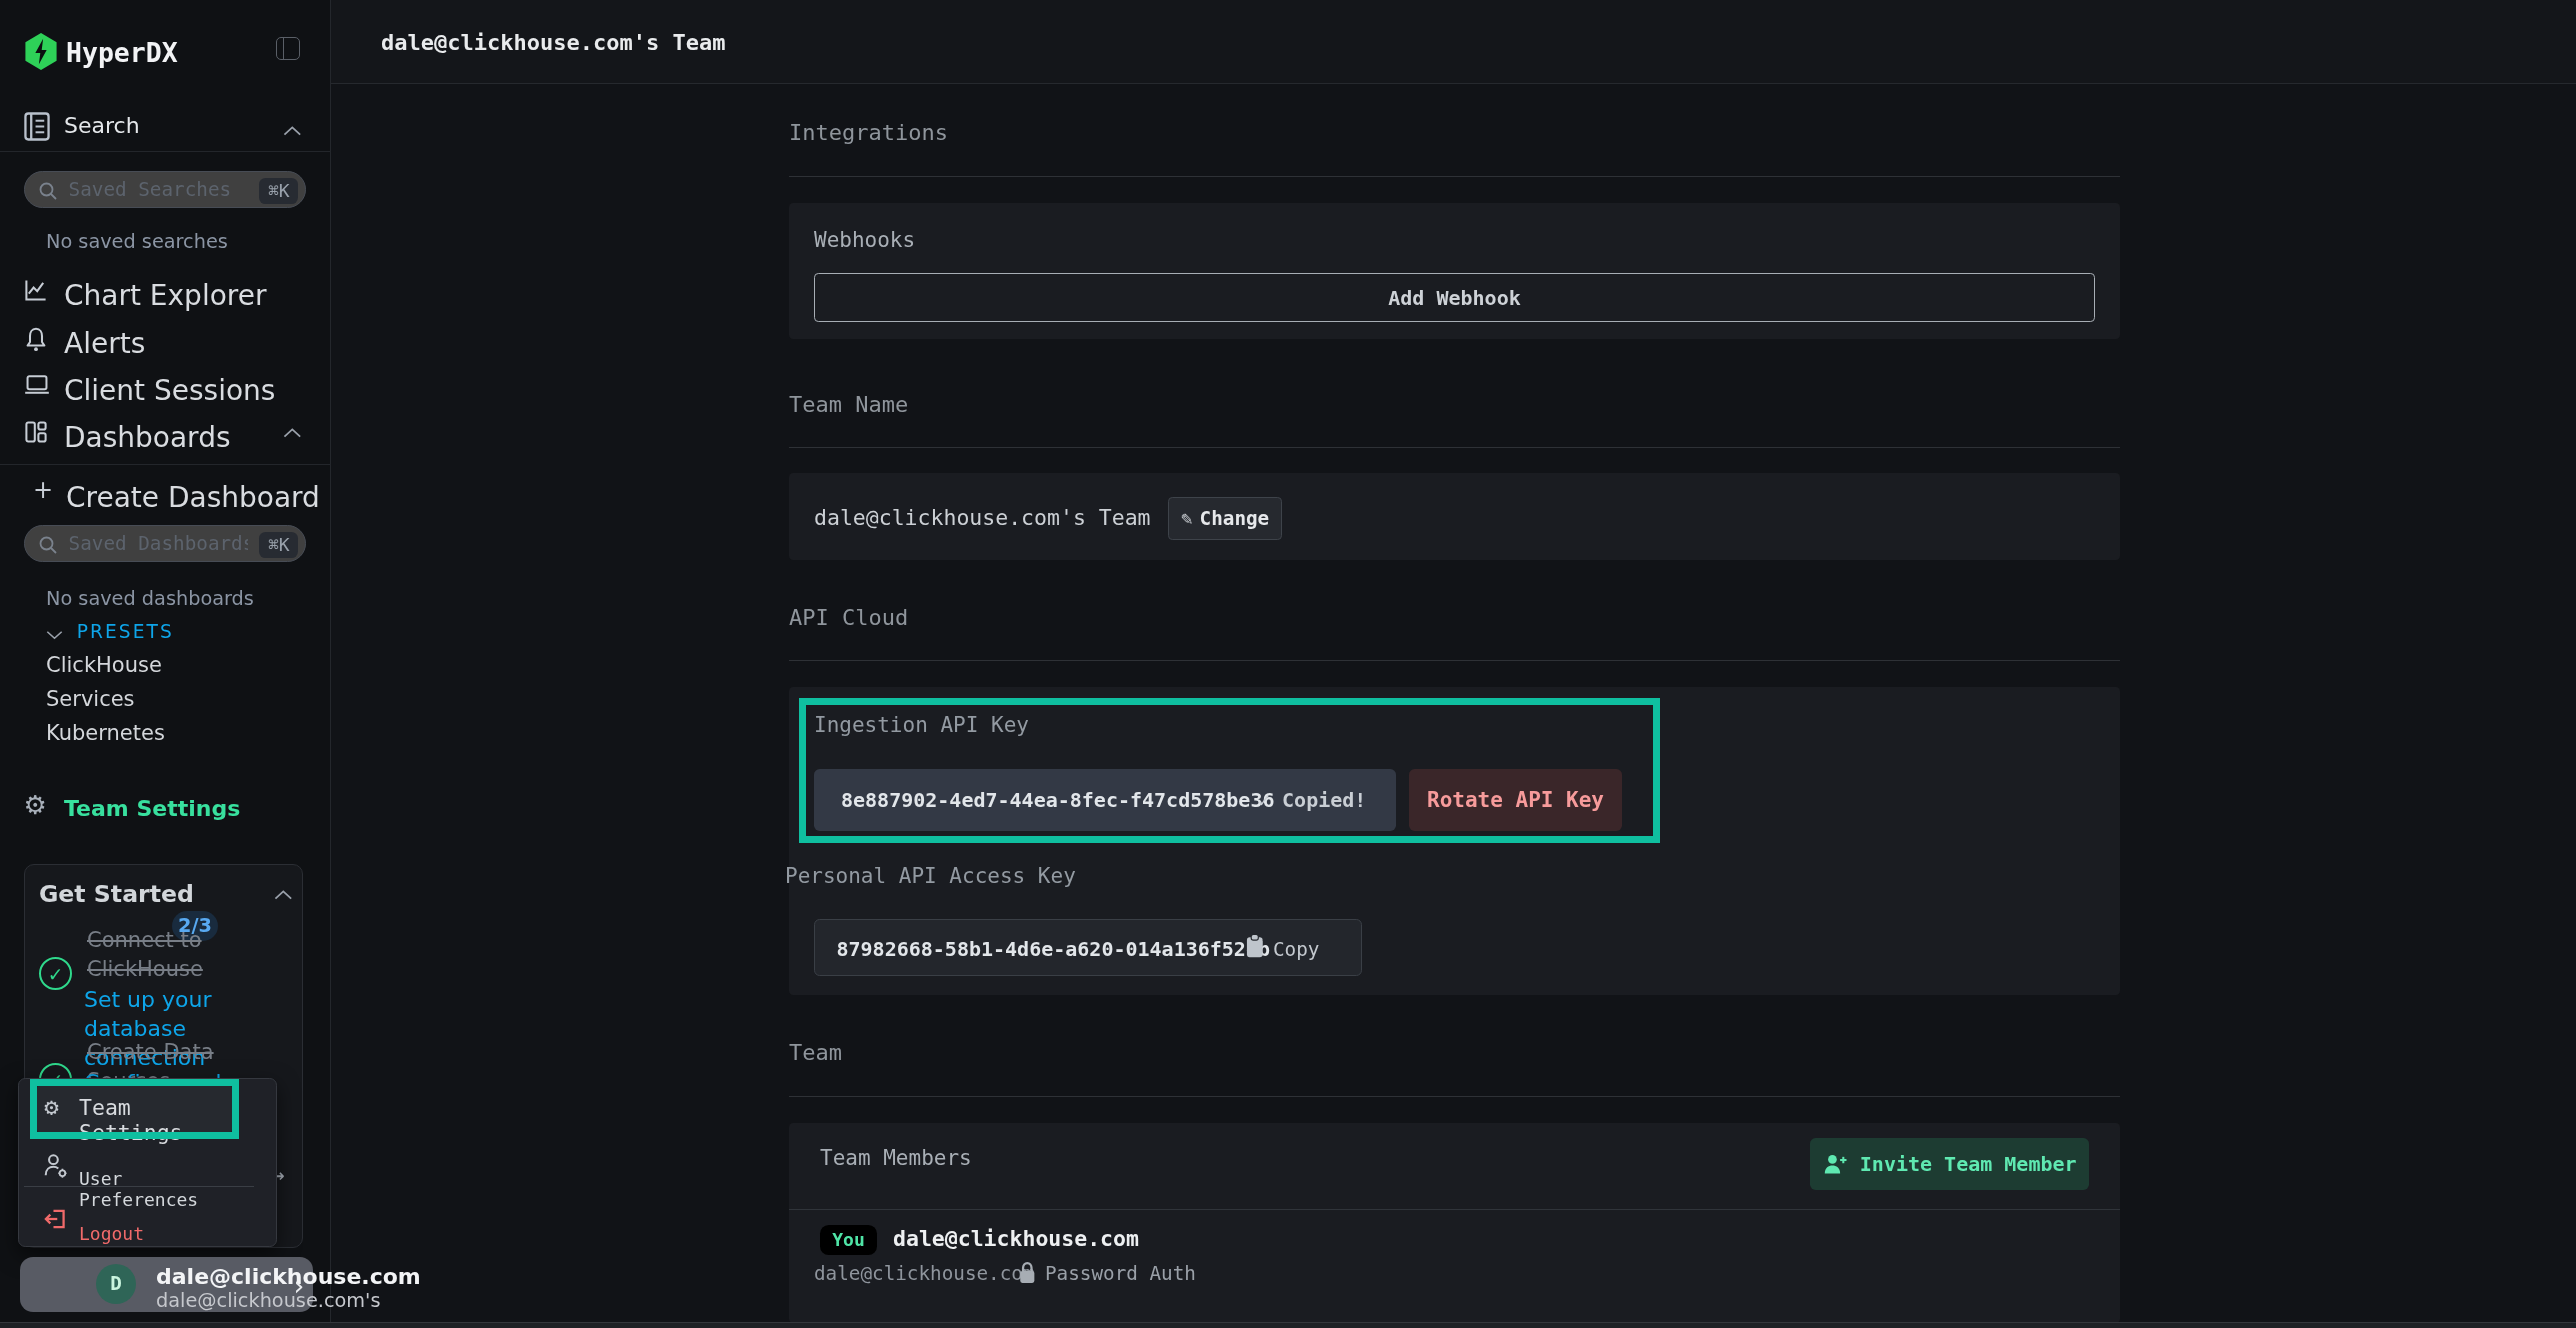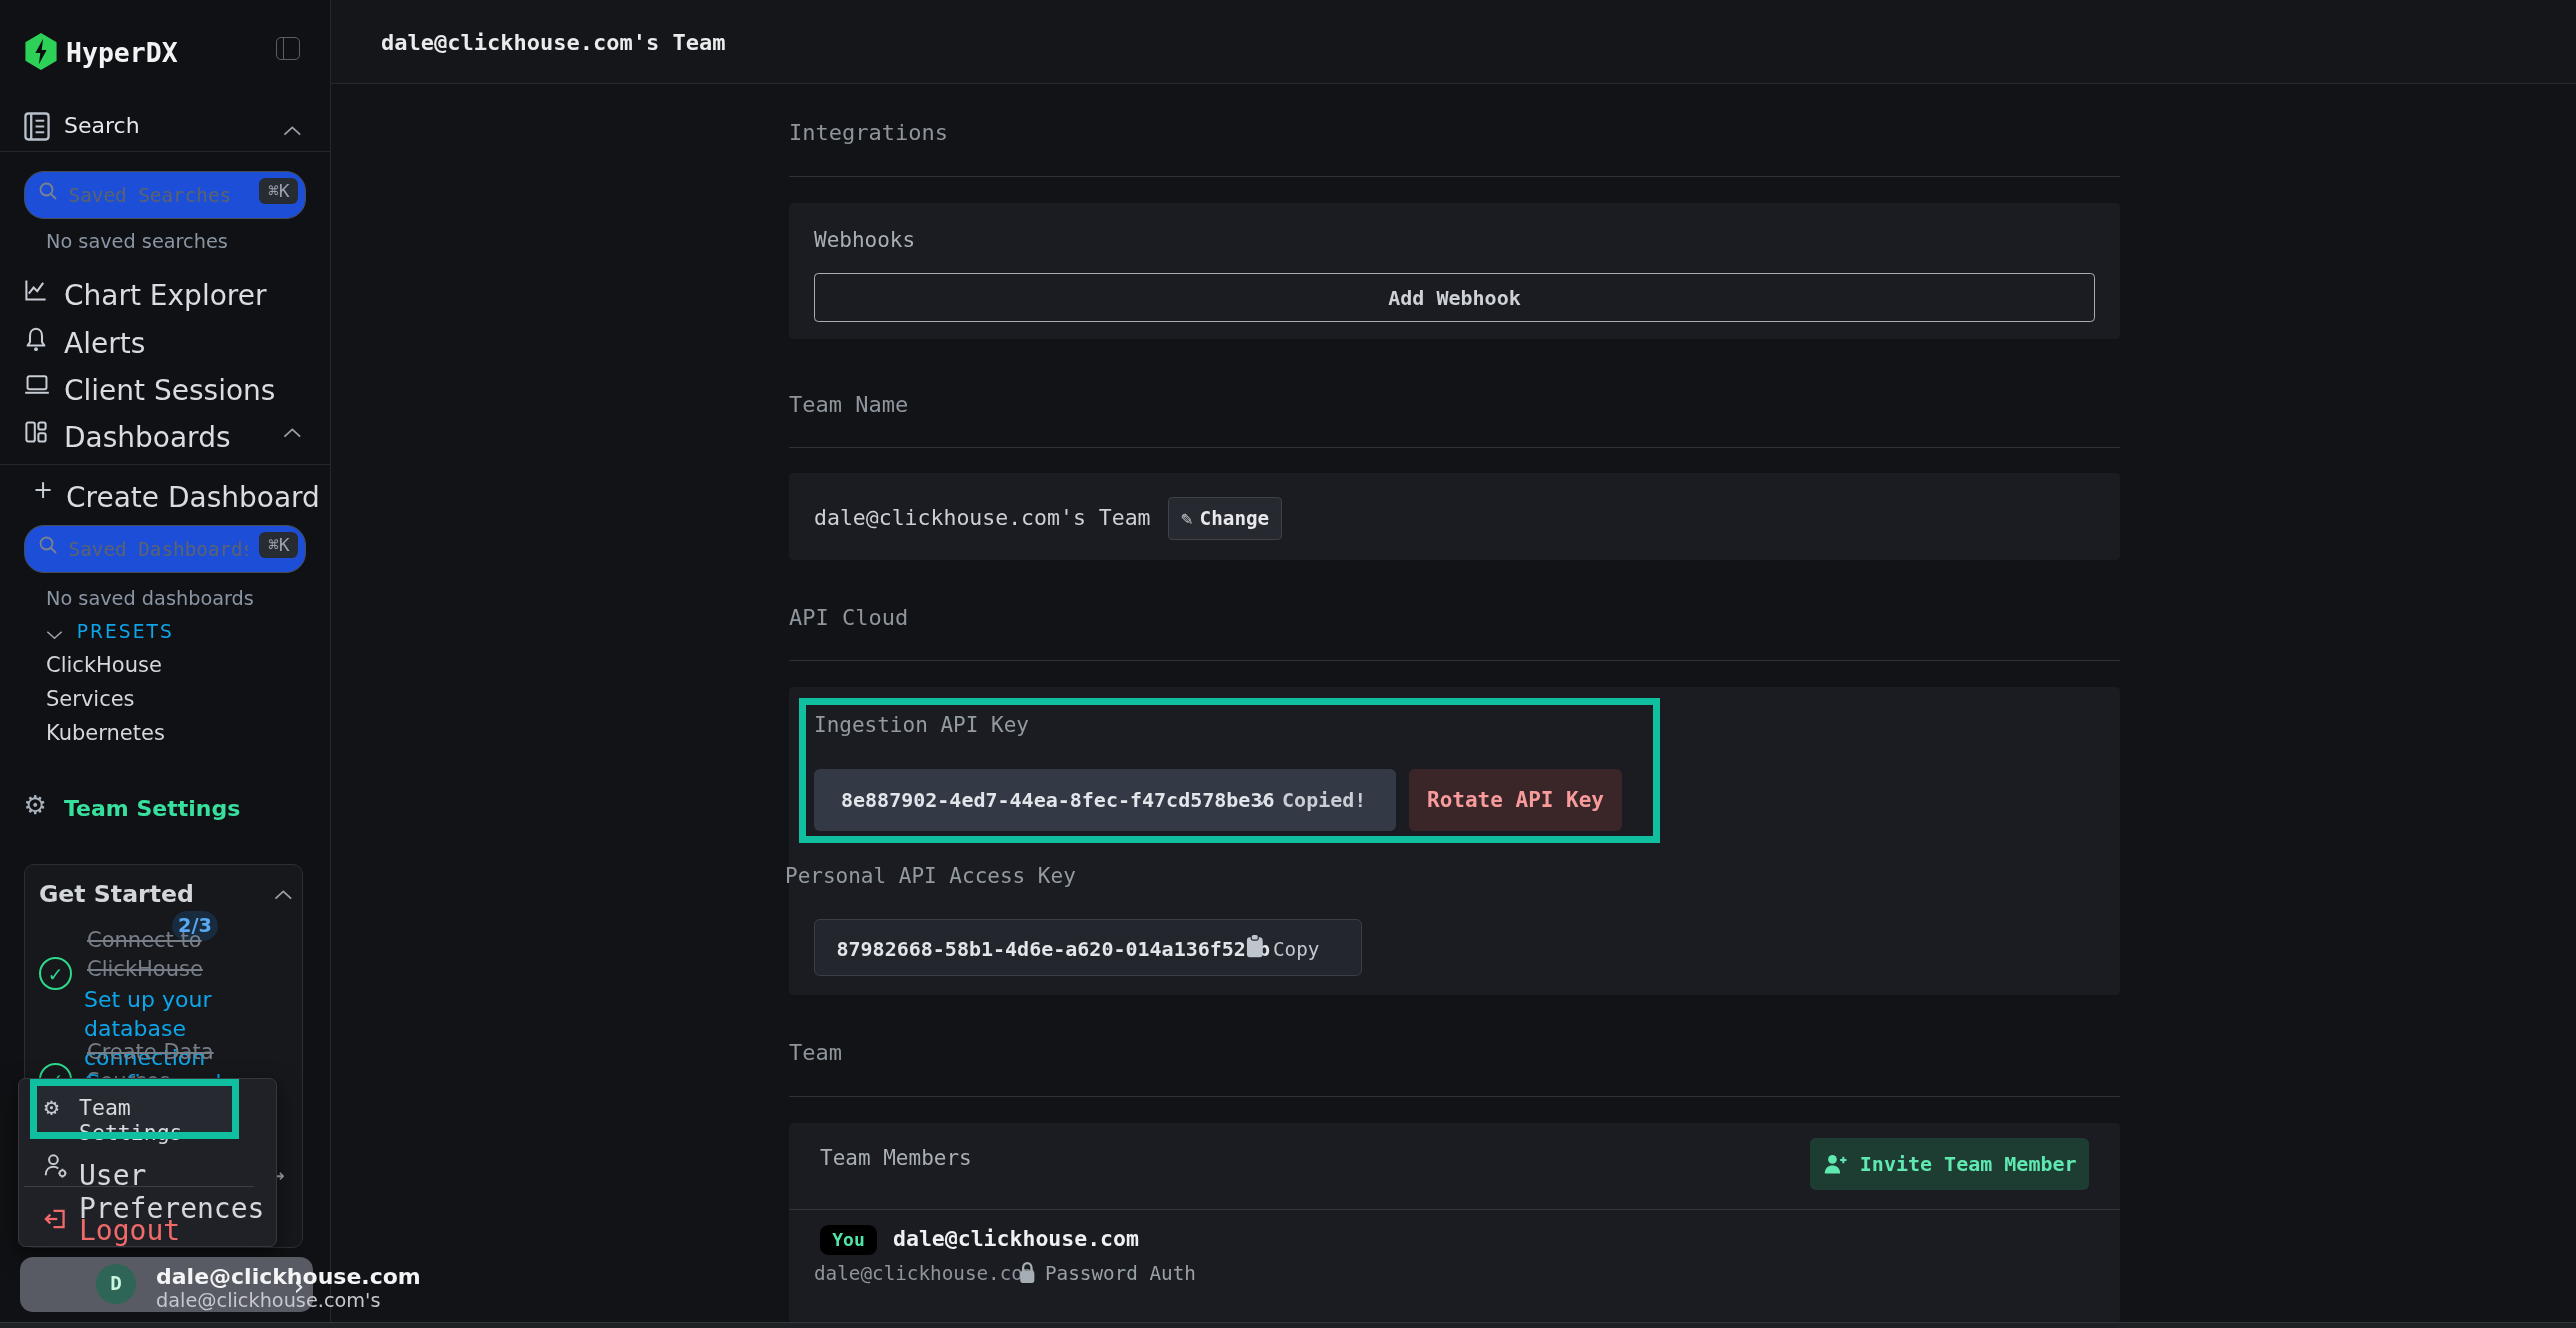--- a/index.html
+++ b/index.html
@@ -15,21 +15,21 @@
   .collapse-btn { position:absolute; left:276px; top:37px; width:24px; height:23px; border:1.8px solid #5a5f67; border-radius:5px; }
   .collapse-btn::after { content:""; position:absolute; left:6.4px; top:0; width:0; height:100%; border-left:1.8px solid #5a5f67; }
 
   .sec-header { position:absolute; left:0; width:331px; height:40px; }
   .sec-icon { position:absolute; left:23.6px; top:2.9px; color:#b9c1cc; }
   .sec-label { position:absolute; left:64px; top:4.3px; font-size:22px; color:#e4e7ea; }
   .chev { stroke:#9aa1ab; stroke-width:2.5; fill:none; }
 
   .side-divider { position:absolute; left:0; width:331px; height:0.7px; background:#23262b; }
 
-  .pill-input { position:absolute; left:23.6px; width:282px; height:48px; border:1.1px solid #474c55; border-radius:20px; background:#1d4ed8; }
+  .pill-input { position:absolute; left:23.6px; width:282px; height:37px; border:1.1px solid #474c55; border-radius:20px; background:#404040; }
   .pill-input input { position:absolute; left:44px; top:0; width:179px; height:100%; background:transparent; border:none; outline:none;
       font-family:"DejaVu Sans Mono", monospace; font-size:19.3px; color:#aab1bb; }
   .pill-input input::placeholder { color:#5c636d; opacity:1; }
   .pill-input .mag { position:absolute; left:13px; top:9.3px; }
   .pill-input .kbd { position:absolute; right:6.4px; top:6.4px; height:26px; padding:0 8.6px; background:#272b32; border-radius:6.4px;
       font-family:"DejaVu Sans Mono", monospace; font-size:18px; color:#99a1ab; line-height:26px; }
 
   .empty-note { position:absolute; left:46px; font-size:19.3px; color:#8b95a4; }
 
   .nav-item { position:absolute; left:0; width:331px; height:42px; cursor:pointer; }
@@ -47,21 +47,21 @@
   .gs-check { position:absolute; width:33px; height:33px; border:2.1px solid #2fd98c; border-radius:50%; color:#2fd98c;
       font-size:18.6px; text-align:center; line-height:31.5px; }
   .gs-item-title { position:absolute; left:87px; width:193px; font-size:21px; line-height:29px; color:#787e87; text-decoration:line-through; }
   .gs-item-sub { position:absolute; left:84px; width:215px; font-size:22px; line-height:29px; color:#0ea5e9; }
   .gs-arrow { position:absolute; left:270px; top:1161px; font-size:24px; color:#a6adb6; }
 
   
   #menu { position:absolute; left:18px; top:1078px; width:259px; height:169px; background:#1f2127; border:1.1px solid #35383f;
       border-radius:7.2px; box-shadow:0 7.2px 21.5px rgba(0,0,0,.55); z-index:5; }
   .menu-item { position:absolute; left:37px; width:200px; height:43px; cursor:pointer; }
-  .menu-item .mlabel { position:absolute; left:42px; top:13px; font-size:28px; color:#d4d8dc; }
+  .menu-item .mlabel { position:absolute; left:42px; top:22px; font-size:18px; color:#d4d8dc; }
   .menu-item .micon { position:absolute; left:5.7px; top:5.7px; color:#c3c8cf; }
   #menu-item-team { top:1086px; left:37px; width:195px; height:46px; background:#26292f; border-radius:2.9px; position:absolute; z-index:5; }
   #menu-item-team .mlabel { position:absolute; left:42px; top:9.3px; font-size:21.5px; color:#d8dbdf; }
   #menu-item-team .micon { position:absolute; left:7.2px; top:7.2px; color:#c3c8cf; }
   .menu-divider { position:absolute; left:23.6px; top:1186px; width:230px; height:1.4px; background:#3a3e45; z-index:6; }
   .logout { color:#f06a6a !important; }
 
   .hl-box { position:absolute; border:7.2px solid #0fbfa0; z-index:7; }
 
   

